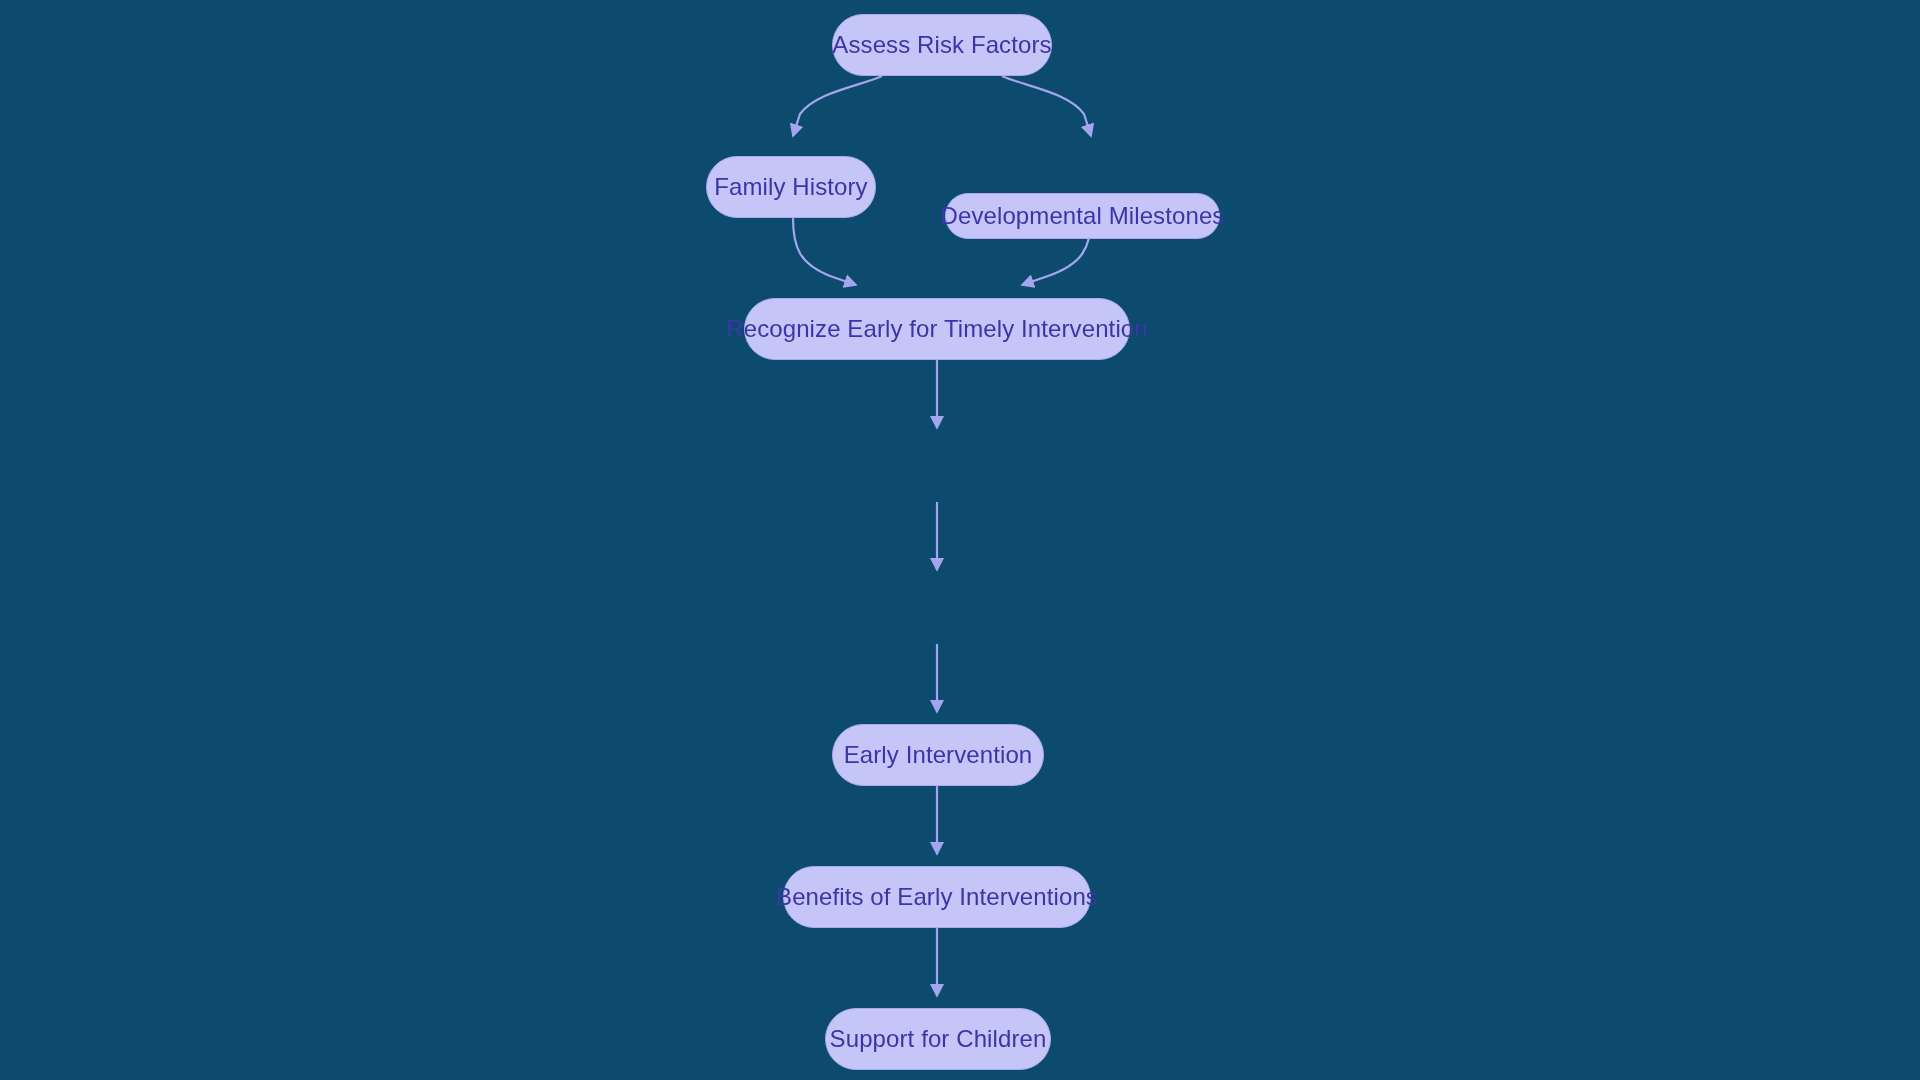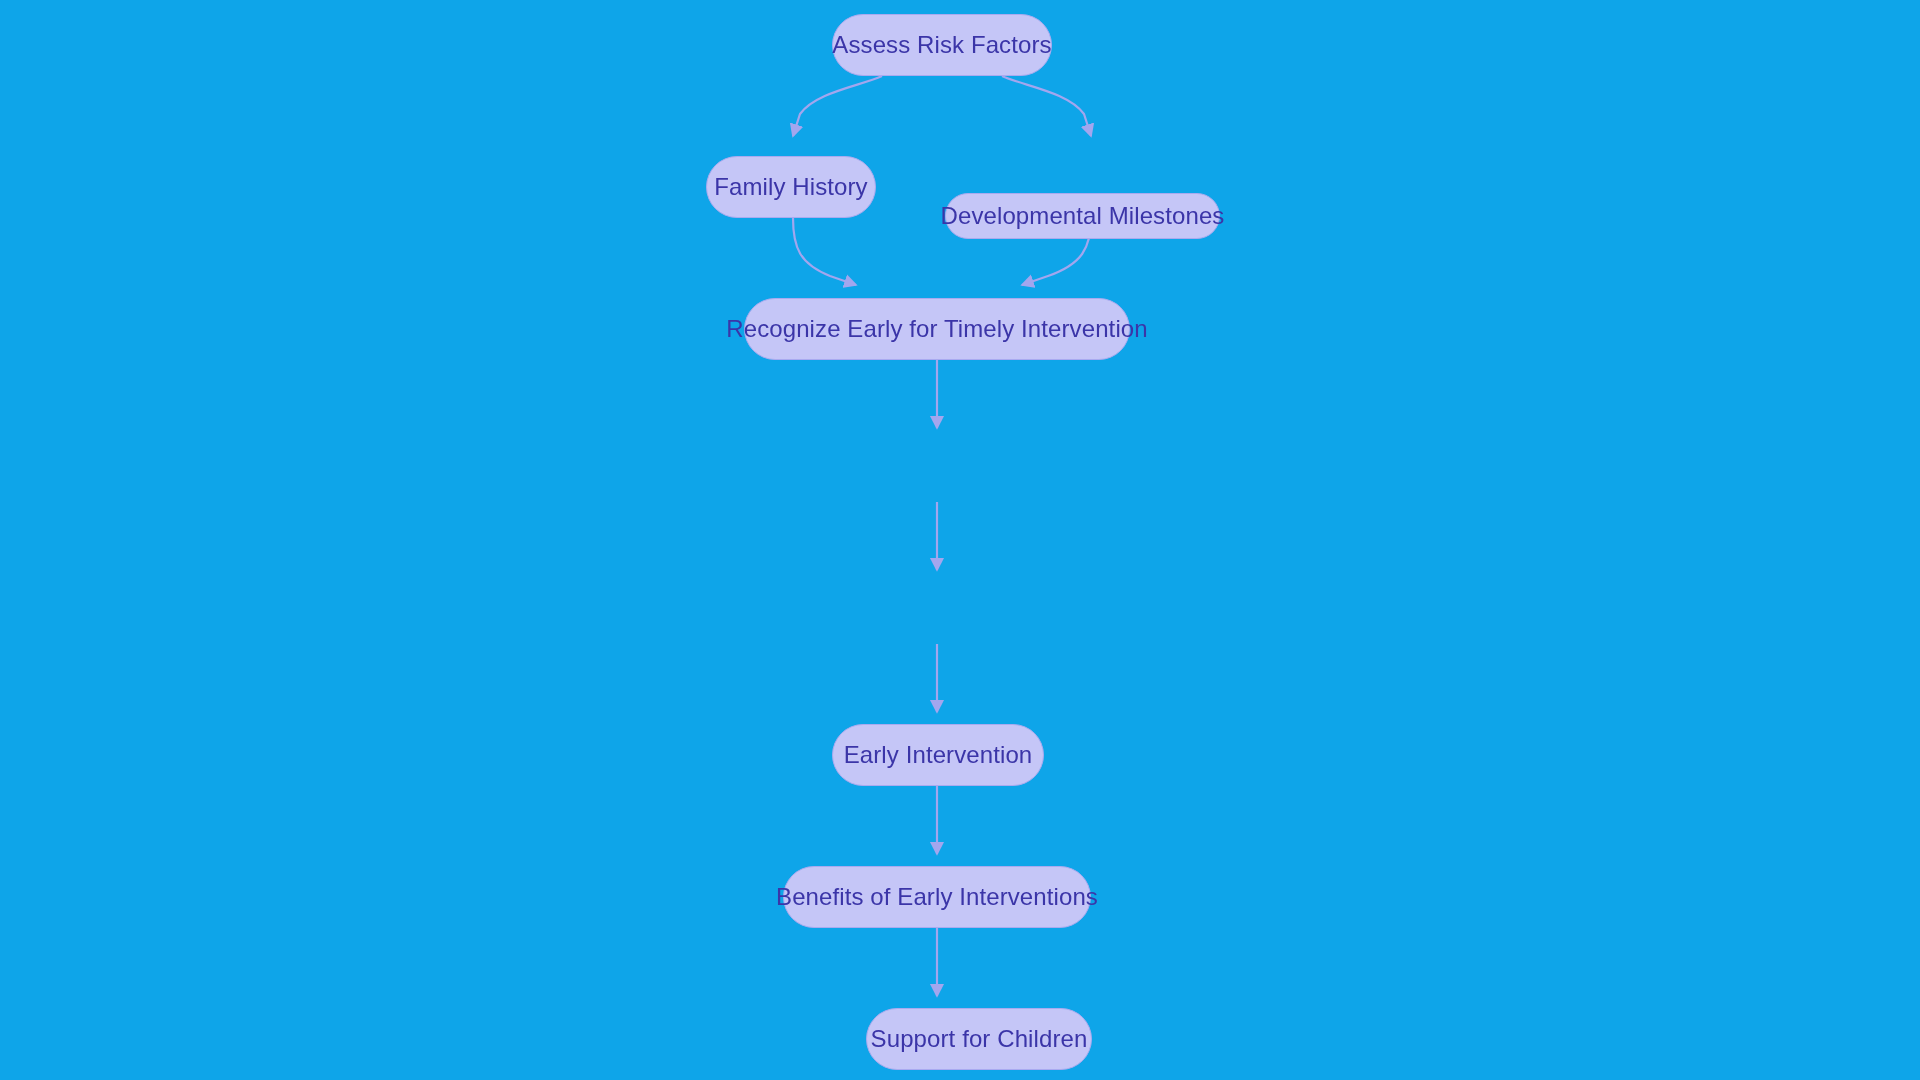--- a/index.html
+++ b/index.html
@@ -10,21 +10,21 @@
   body {
     width: 1920px;
     height: 1080px;
     overflow: hidden;
     font-family: "Liberation Sans", sans-serif;
   }
   #canvas {
     position: relative;
     width: 1920px;
     height: 1080px;
-    background: #0ea5e9;
+    background: #0c4a6e;
   }
   #edge-layer {
     position: absolute;
     top: 0;
     left: 0;
     width: 1920px;
     height: 1080px;
     pointer-events: none;
   }
   .node {
@@ -88,17 +88,17 @@
 
 
   <div class="node" style="left:832px; top:724px; width:212px; height:62px;">
     <span>Early Intervention</span>
   </div>
 
   <div class="node" style="left:783px; top:866px; width:308px; height:62px;">
     <span>Benefits of Early Interventions</span>
   </div>
 
-  <div class="node" style="left:866px; top:1008px; width:226px; height:62px;">
+  <div class="node" style="left:825px; top:1008px; width:226px; height:62px;">
     <span>Support for Children</span>
   </div>
 
 </div>
 
 </body></html>

